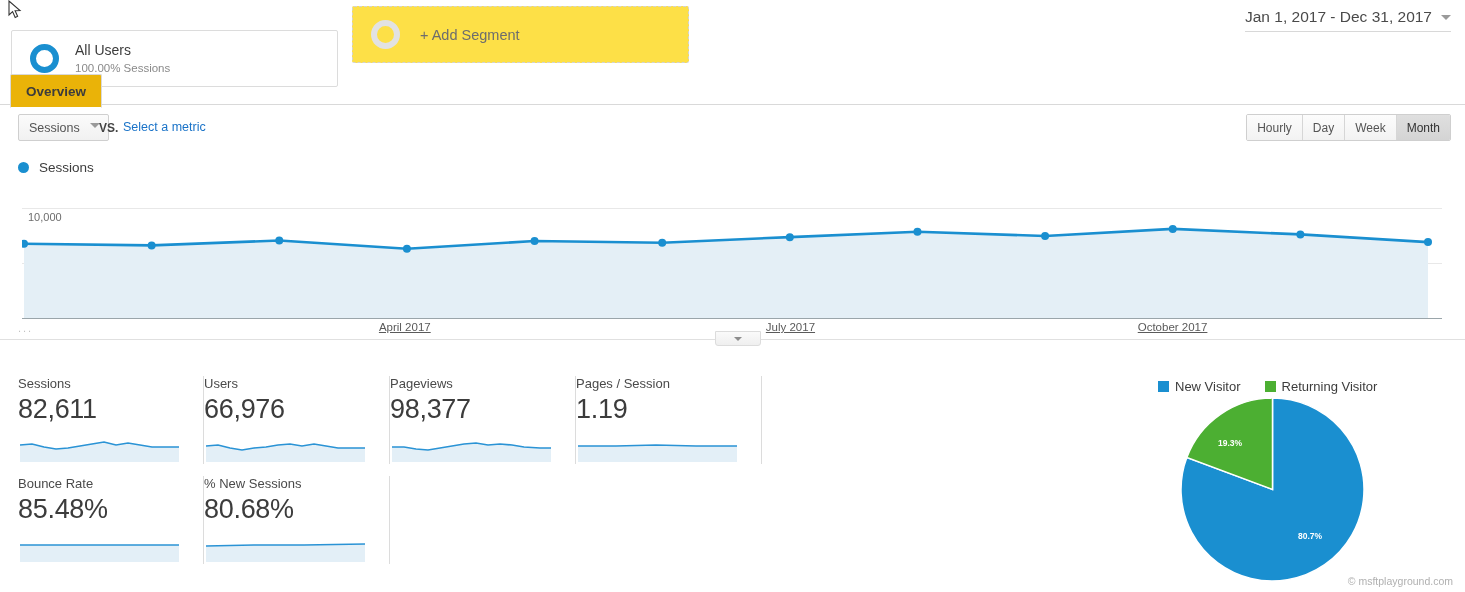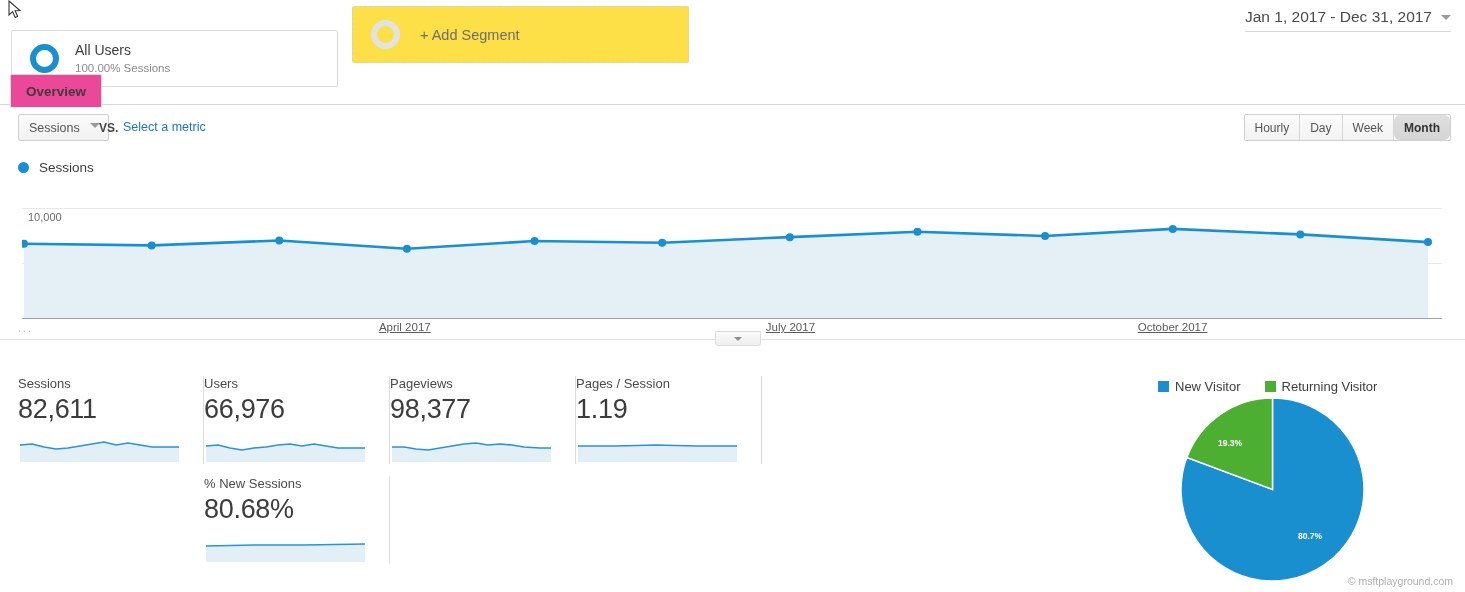--- a/index.html
+++ b/index.html
@@ -50,21 +50,21 @@
 
   
   .tabstrip {
     position: absolute; left: 0; top: 74px; width: 1465px; height: 31px;
     border-bottom: 1px solid #d9d9d9;
   }
   .tab {
     position: absolute; left: 10px; top: 0px; height: 31px;
     padding: 16px 15px; display: flex; align-items: center;
     font-size: 13.5px; font-weight: bold; color: #3c3c3c;
-    background: #ec4899; border: 1px solid #d9d9d9; border-bottom: 1px solid #fff;
+    background: #eab308; border: 1px solid #d9d9d9; border-bottom: 1px solid #fff;
     border-radius: 2px 2px 0 0;
   }
 
   
   .metric-row { position: absolute; left: 0; top: 112px; width: 1465px; height: 36px; }
   .select-box {
     position: absolute; left: 18px; top: 2px; height: 27px;
     min-width: 76px; padding: 0 8px 0 10px;
     display: flex; align-items: center; justify-content: space-between; gap: 10px;
     background: linear-gradient(#fbfbfb,#f1f1f1);
@@ -77,21 +77,21 @@
   .granularity {
     position: absolute; right: 14px; top: 2px; display: flex;
     border: 1px solid #cfcfcf; border-radius: 2px; overflow: hidden;
   }
   .gran-btn {
     height: 25px; padding: 0 10px; display: flex; align-items: center;
     font-size: 12px; color: #555; background: linear-gradient(#fcfcfc,#f2f2f2);
     border-right: 1px solid #d6d6d6;
   }
   .gran-btn:last-child { border-right: none; }
-  .gran-btn.active { background: linear-gradient(#dfdfdf,#d4d4d4); color: #333; font-weight: bold; border-radius: 6px; }
+  .gran-btn.active { background: linear-gradient(#dfdfdf,#d4d4d4); color: #333; font-weight: normal; }
 
   
   .chart-legend { position: absolute; left: 18px; top: 160px; display: flex; align-items: center; gap: 10px; }
   .legend-dot { width: 11px; height: 11px; border-radius: 50%; background: #1a8fd0; }
   .legend-text { font-size: 13.5px; color: #3c3c3c; }
 
   .chart-wrap { position: absolute; left: 22px; top: 186px; width: 1420px; height: 132px; }
   .gridline { position: absolute; left: 0; width: 1420px; height: 1px; background: #e8e8e8; }
   .axis-val { position: absolute; left: 6px; font-size: 11px; color: #6d6d6d; }
   .chart-svg { position: absolute; left: 0; top: 0; }
@@ -247,20 +247,28 @@
         <div class="card-label">Pages / Session</div>
         <div class="card-value">1.19</div>
         <svg class="spark" viewBox="0 0 163 26" preserveAspectRatio="none">
           <path d="M2,10 L40,10 L80,9 L120,10 L161,10 L161,26 L2,26 Z" fill="#e3eff7"></path>
           <path d="M2,10 L40,10 L80,9 L120,10 L161,10" fill="none" stroke="#2a93d5" stroke-width="1.6"></path>
         </svg>
       </div>
     </div>
 
     <div class="card-row">
+      <div class="card divider" style="left:0px">
+        <div class="card-label">Bounce Rate</div>
+        <div class="card-value">85.48%</div>
+        <svg class="spark" viewBox="0 0 163 26" preserveAspectRatio="none">
+          <path d="M2,9 L50,9 L100,9 L161,9 L161,26 L2,26 Z" fill="#e3eff7"></path>
+          <path d="M2,9 L50,9 L100,9 L161,9" fill="none" stroke="#2a93d5" stroke-width="1.6"></path>
+        </svg>
+      </div>
       <div class="card divider" style="left:186px">
         <div class="card-label">% New Sessions</div>
         <div class="card-value">80.68%</div>
         <svg class="spark" viewBox="0 0 163 26" preserveAspectRatio="none">
           <path d="M2,10 L50,9 L100,9 L161,8 L161,26 L2,26 Z" fill="#e3eff7"></path>
           <path d="M2,10 L50,9 L100,9 L161,8" fill="none" stroke="#2a93d5" stroke-width="1.6"></path>
         </svg>
       </div>
     </div>
   </div>

